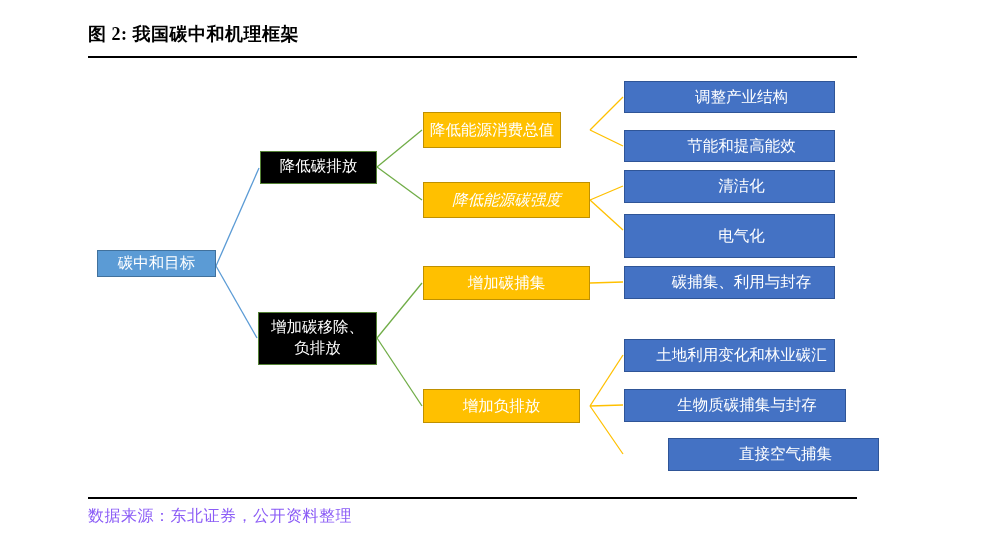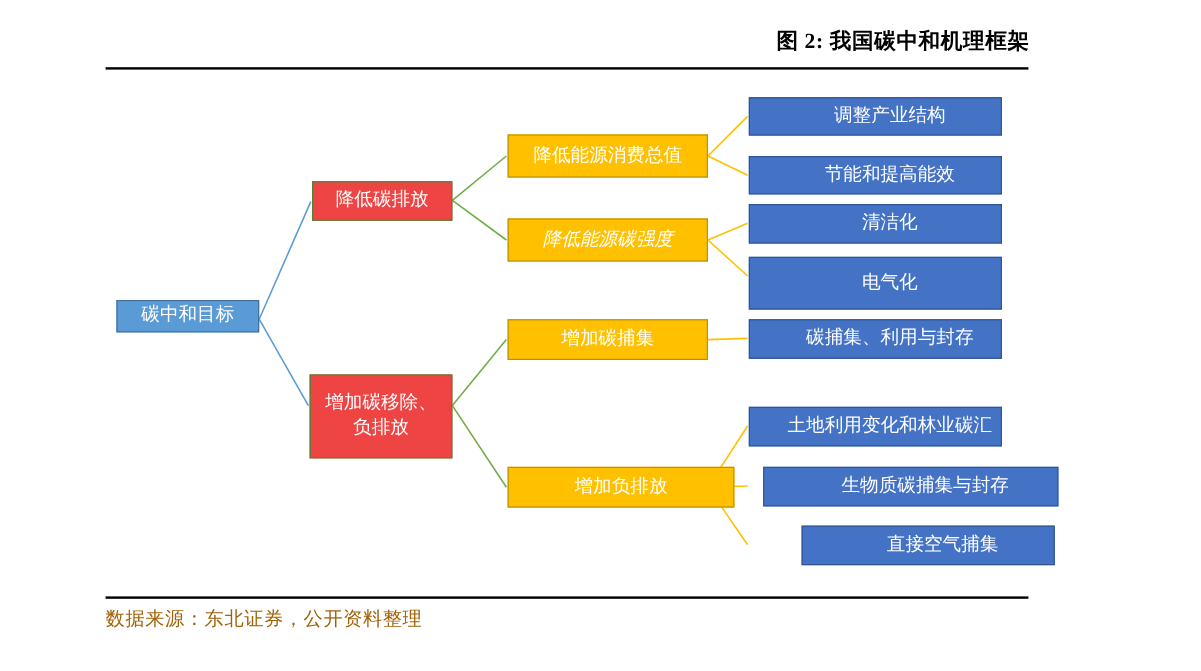--- a/index.html
+++ b/index.html
@@ -1,31 +1,31 @@
 <!DOCTYPE html>
 <html><head>
 <meta charset="utf-8">
 <style>
   html,body{margin:0;padding:0;background:#ffffff;}
   .page{position:relative;width:1001px;height:559px;background:#ffffff;overflow:hidden;
         font-family:"Liberation Sans","DejaVu Sans",sans-serif;}
   .fig-title{position:absolute;left:88px;top:22px;width:770px;
              font-family:"Liberation Serif","DejaVu Serif",serif;
-             font-weight:bold;font-size:18px;color:#000;letter-spacing:.5px;text-align:right;}
+             font-weight:bold;font-size:18px;color:#000;letter-spacing:.5px;}
   .rule{position:absolute;left:88px;width:769px;background:#000;}
   .rule-top{top:56px;height:2px;}
   .rule-bottom{top:497px;height:2px;}
   .source{position:absolute;left:88px;top:506px;width:770px;
           font-family:"Liberation Serif","DejaVu Serif",serif;
-          font-size:16px;color:#a16207;letter-spacing:.5px;}
+          font-size:16px;color:#8b5cf6;letter-spacing:.5px;}
   .node{position:absolute;display:flex;align-items:center;justify-content:center;
         color:#ffffff;font-size:15.5px;text-align:center;box-sizing:border-box;
         white-space:pre-line;line-height:1.35;}
   .root{background:#5b9bd5;border:1.6px solid #41719c;}
-  .green{background:#ef4444;border:1.6px solid #548235;font-family:Liberation Mono, monospace;}
+  .green{background:#000000;border:1.6px solid #548235;font-family:Liberation Mono, monospace;}
   .yellow{background:#ffc000;border:1.2px solid #bf9000;}
   .leaf{background:#4472c4;border:1.4px solid #2f5597;padding-left:24px;}
   svg.wires{position:absolute;left:0;top:0;pointer-events:none;}
 </style>
 </head>
 <body>
 
 <div class="page">
 
   <div class="fig-title">图 2: 我国碳中和机理框架</div>
@@ -50,33 +50,33 @@
       <line x1="590" y1="283" x2="623" y2="282"></line>
       <line x1="590" y1="406" x2="623" y2="355"></line>
       <line x1="590" y1="406" x2="623" y2="405"></line>
       <line x1="590" y1="406" x2="623" y2="454"></line>
     </g>
   </svg>
 
   <div class="node root" style="left:97px;top:250px;width:119px;height:27px;">碳中和目标</div>
 
   <div class="node green" style="left:260px;top:151px;width:117px;height:33px;">降低碳排放</div>
-  <div class="node green" style="left:258px;top:312px;width:119px;height:70px;">增加碳移除、
+  <div class="node green" style="left:258px;top:312px;width:119px;height:53px;">增加碳移除、
 负排放</div>
 
-  <div class="node yellow" style="left:423px;top:112px;width:167px;height:36px;">降低能源消费总值</div>
+  <div class="node yellow" style="left:423px;top:112px;width:138px;height:36px;">降低能源消费总值</div>
   <div class="node yellow" style="left:423px;top:182px;width:167px;height:36px;font-style:italic;">降低能源碳强度</div>
   <div class="node yellow" style="left:423px;top:266px;width:167px;height:34px;">增加碳捕集</div>
-  <div class="node yellow" style="left:423px;top:389px;width:189px;height:34px;">增加负排放</div>
+  <div class="node yellow" style="left:423px;top:389px;width:157px;height:34px;">增加负排放</div>
 
   <div class="node leaf" style="left:624px;top:81px;width:211px;height:32px;">调整产业结构</div>
   <div class="node leaf" style="left:624px;top:130px;width:211px;height:32px;">节能和提高能效</div>
   <div class="node leaf" style="left:624px;top:170px;width:211px;height:33px;">清洁化</div>
   <div class="node leaf" style="left:624px;top:214px;width:211px;height:44px;">电气化</div>
   <div class="node leaf" style="left:624px;top:266px;width:211px;height:33px;">碳捕集、利用与封存</div>
   <div class="node leaf" style="left:624px;top:339px;width:211px;height:33px;">土地利用变化和林业碳汇</div>
-  <div class="node leaf" style="left:624px;top:389px;width:246px;height:33px;margin-left:12px;">生物质碳捕集与封存</div>
+  <div class="node leaf" style="left:624px;top:389px;width:222px;height:33px;">生物质碳捕集与封存</div>
   <div class="node leaf" style="left:624px;top:438px;width:211px;height:33px;margin-left:44px;">直接空气捕集</div>
 
   <div class="rule rule-bottom"></div>
   <div class="source">数据来源：东北证券，公开资料整理</div>
 
 </div>
 
 </body></html>

